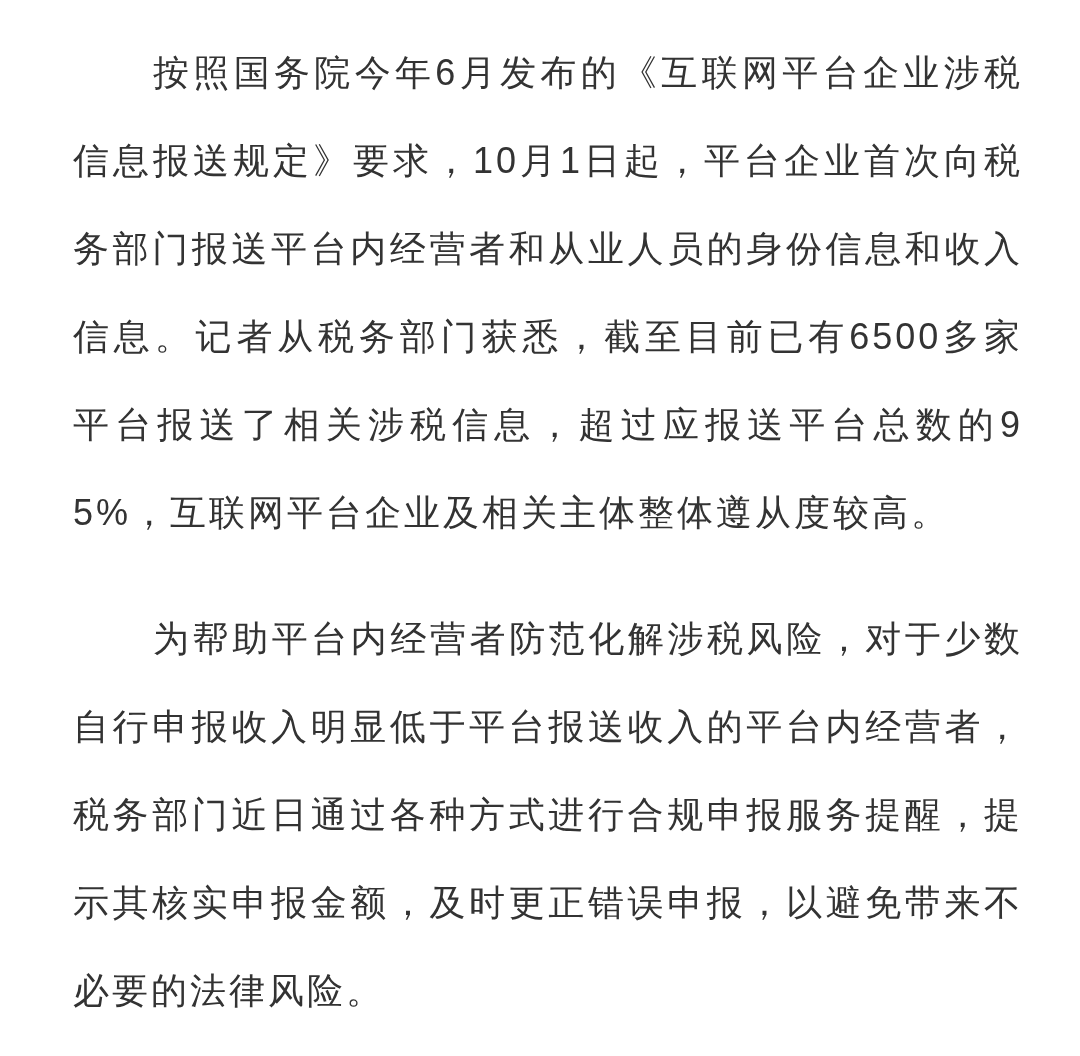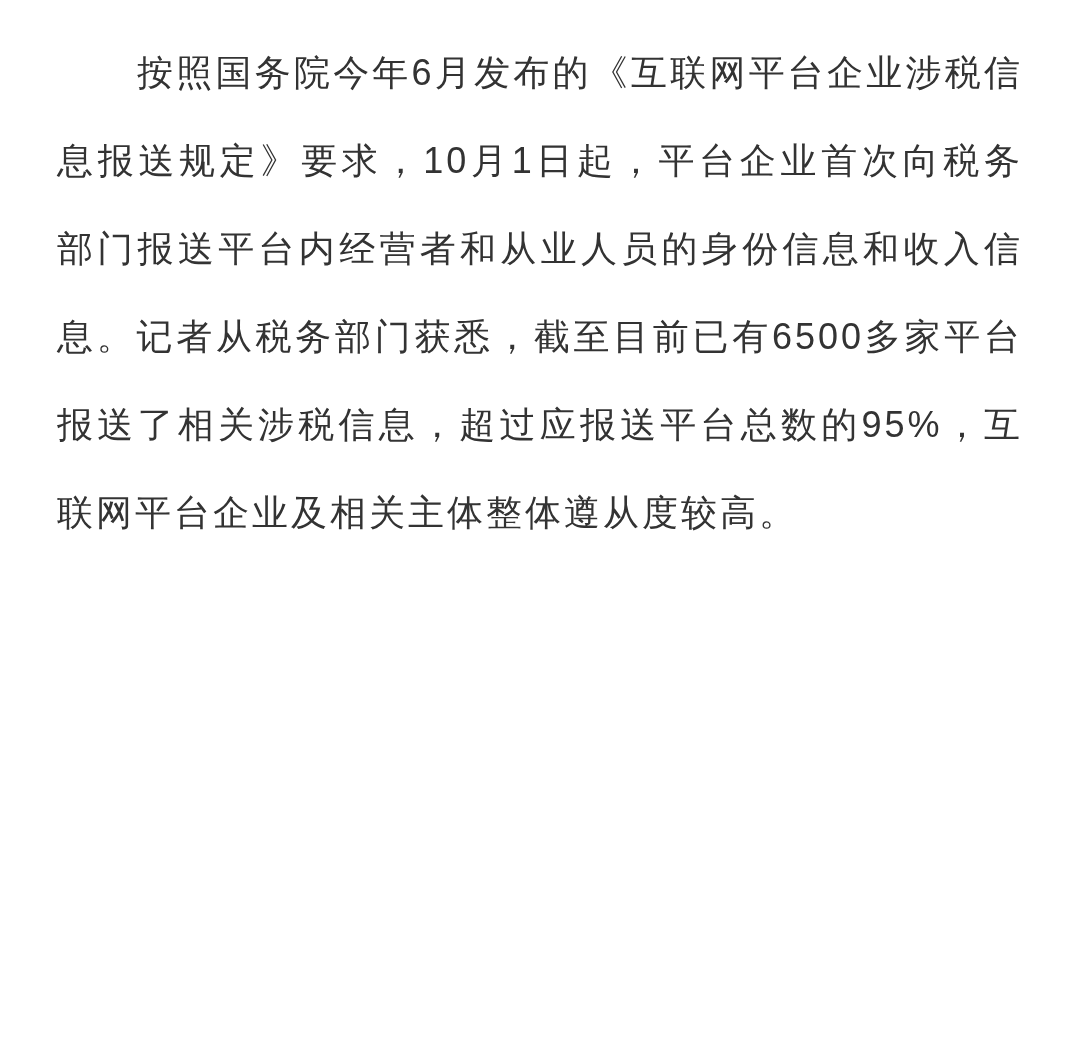--- a/index.html
+++ b/index.html
@@ -12,28 +12,29 @@
     background: #ffffff;
     overflow: hidden;
   }
   .article {
     box-sizing: border-box;
     width: 1080px;
     padding: 29px 57px 0 57px;
     font-family: "Liberation Sans", sans-serif;
   }
   .article p {
-    margin: 0 0 38px 0;
+    margin: 0 0 38px 16px;
     font-size: 36px;
     line-height: 88px;
     letter-spacing: 3px;
     color: #333333;
     text-align: justify;
     text-indent: 80px;
     word-break: break-all;
   }
 </style>
 </head>
 <body>
 
 <div class="article">
   <p>按照国务院今年6月发布的《互联网平台企业涉税信息报送规定》要求，10月1日起，平台企业首次向税务部门报送平台内经营者和从业人员的身份信息和收入信息。记者从税务部门获悉，截至目前已有6500多家平台报送了相关涉税信息，超过应报送平台总数的95%，互联网平台企业及相关主体整体遵从度较高。</p>
+  <p>为帮助平台内经营者防范化解涉税风险，对于少数自行申报收入明显低于平台报送收入的平台内经营者，税务部门近日通过各种方式进行合规申报服务提醒，提示其核实申报金额，及时更正错误申报，以避免带来不必要的法律风险。</p>
 </div>
 
 </body></html>

